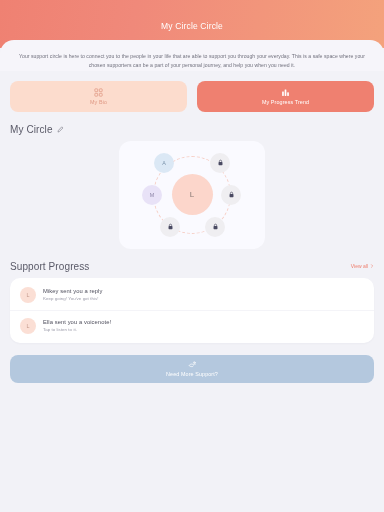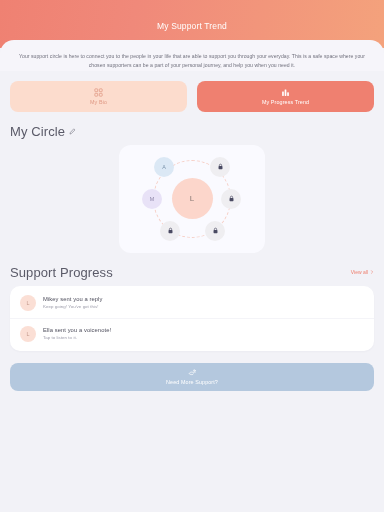--- a/index.html
+++ b/index.html
@@ -92,21 +92,21 @@
 
   
   .section-head {
     display: flex;
     align-items: center;
     justify-content: space-between;
     margin-top: 12px;
     margin-bottom: 6px;
   }
   .section-title {
-    font-size: 13px;
+    font-size: 10px;
     color: #5a5a68;
     letter-spacing: 0.1px;
   }
   .title-row { display: flex; align-items: center; gap: 4px; }
   .view-all {
     font-size: 5px;
     color: #ef8070;
     display: flex;
     align-items: center;
     gap: 2px;
@@ -226,21 +226,21 @@
     cursor: pointer;
     font-family: inherit;
     color: #ffffff;
   }
   .support-cta .action-label { font-size: 5.4px; }
 </style>
 </head>
 <body>
 
 <div class="header">
-  <div class="header-title">My Support Trend</div>
+  <div class="header-title">My Circle Circle</div>
 </div>
 
 <div class="intro-panel">
   <div class="intro-text">Your support circle is here to connect you to the people in your life that are able to support you through your everyday. This is a safe space where your chosen supporters can be a part of your personal journey, and help you when you need it.</div>
 </div>
 
 <div class="page">
 
   <div class="actions">
 

